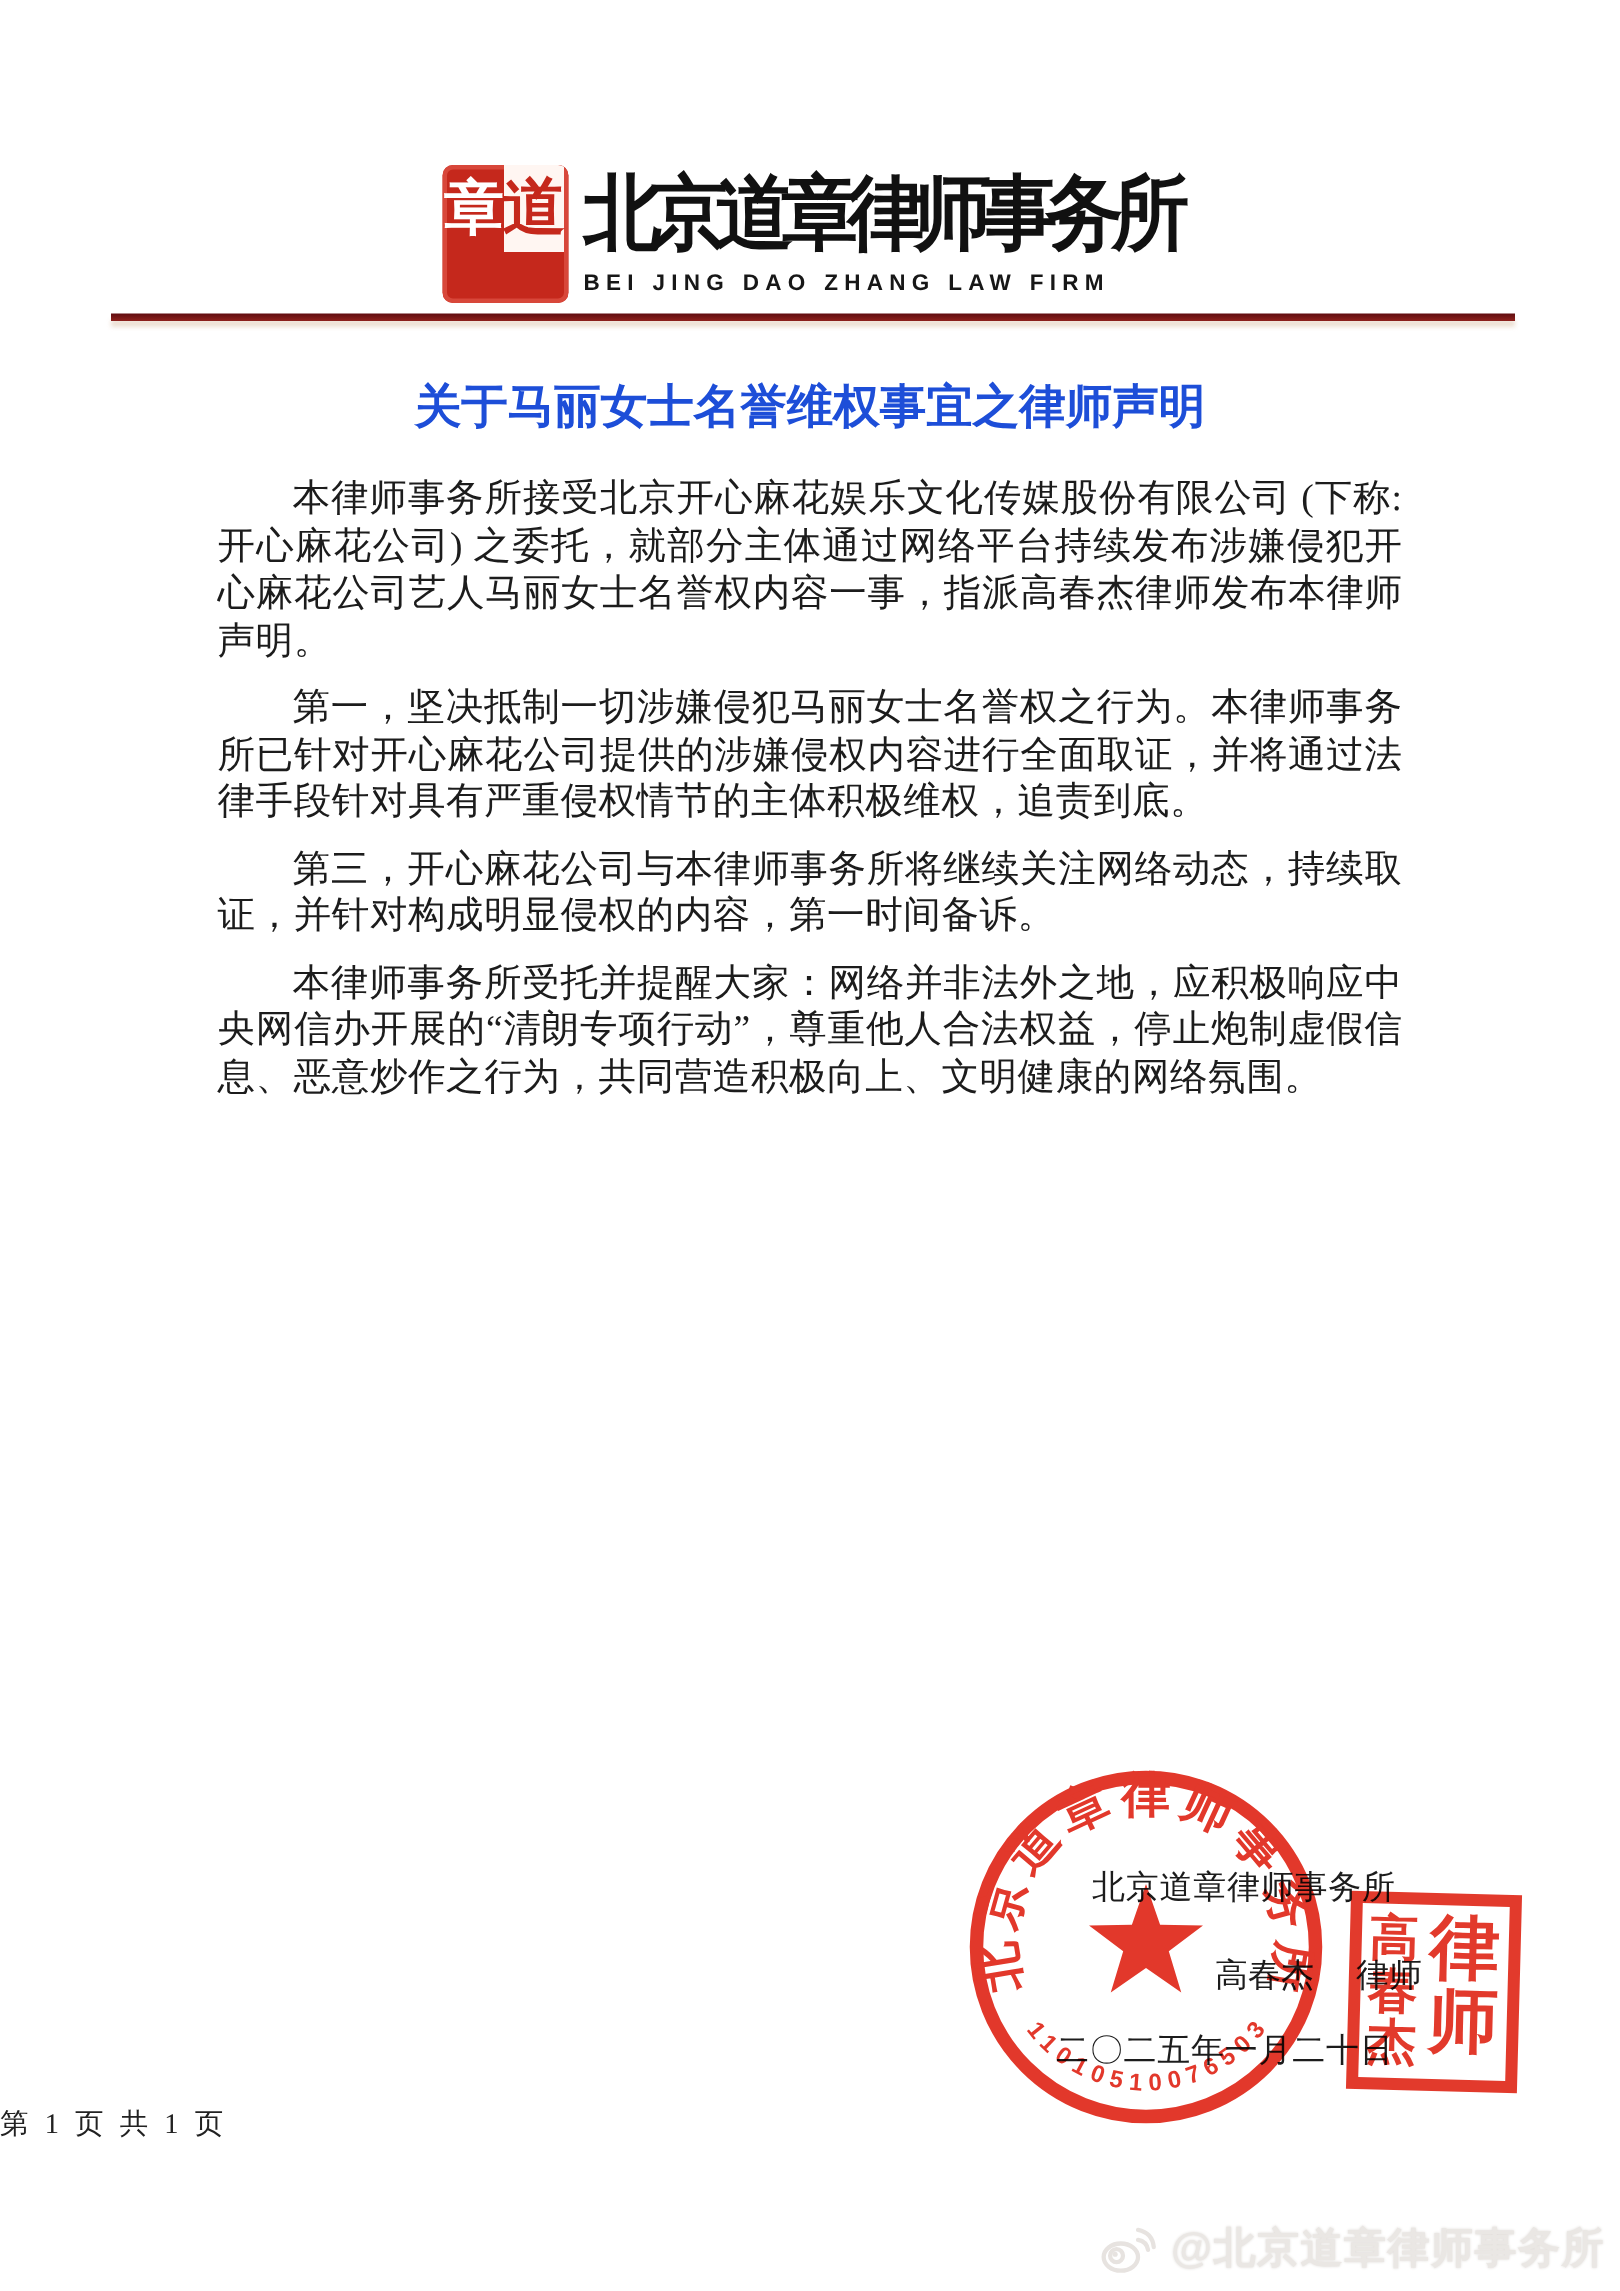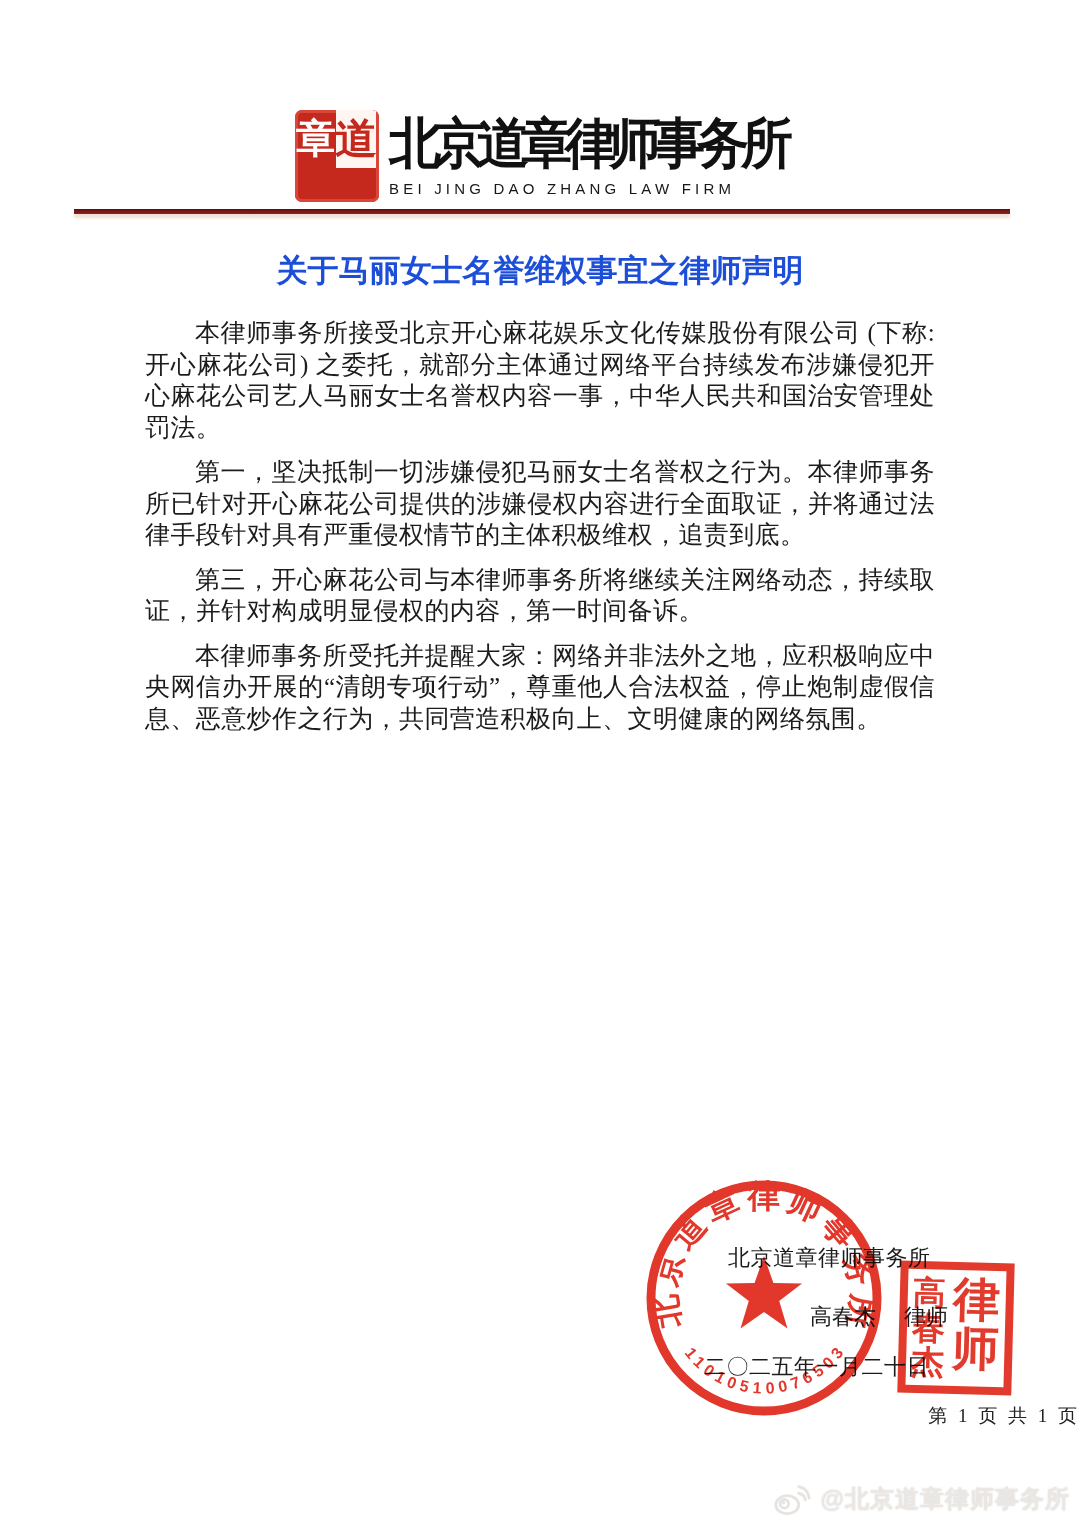--- a/index.html
+++ b/index.html
@@ -49,21 +49,21 @@
   .ls-sub span { display: block; }
   .name-block { padding-top: 8px; }
   .firm-cn {
     font-size: 52px; font-weight: bold; color: #111;
     letter-spacing: -8px; line-height: 1.0;
     transform: scaleY(1.05); white-space: nowrap;
   }
   .firm-en {
     margin-top: 10px;
     font-family: "Liberation Sans", sans-serif;
-    font-size: 15px; font-weight: normal; color: #171717;
+    font-size: 15px; font-weight: bold; color: #171717;
     letter-spacing: 4.2px; white-space: nowrap;
   }
   .head-rule {
     margin: 7px 70px 0 74px;
     height: 5px;
     background: linear-gradient(to bottom, #5f0d10, #8e211c);
     box-shadow: 0 4px 3px rgba(216, 186, 160, 0.45);
   }
 
   
@@ -112,28 +112,28 @@
   .sq-col {
     color: #e02b1c; font-weight: bold; text-align: center;
     width: 1.06em; line-height: 1.05; word-break: break-all;
   }
   .sq-col-left  { font-size: 33px; margin-top: 2px; }
   .sq-col-right { font-size: 47px; }
 
   
   .page-footer {
     position: absolute; top: 1403px; left: 0; width: 100%;
-    text-align: right; font-size: 19px; letter-spacing: 3px; color: #222;
+    text-align: left; font-size: 19px; letter-spacing: 3px; color: #222;
   }
   .watermark {
     position: absolute; top: 1478px; right: 10px;
     display: flex; align-items: center; gap: 8px;
     color: #eae7e4;
     font-family: "Liberation Sans", sans-serif;
-    font-size: 24px; font-weight: bold;
+    font-size: 28px; font-weight: bold;
     text-shadow: 0 0 2px #dcd8d4;
     letter-spacing: 1px;
   }
   .watermark svg { display: block; }
 </style>
 </head>
 <body>
 
 <div class="page">
 
@@ -151,21 +151,21 @@
     <div class="name-block">
       <div class="firm-cn">北京道章律师事务所</div>
       <div class="firm-en">BEI JING DAO ZHANG LAW FIRM</div>
     </div>
   </div>
   <div class="head-rule"></div>
 
   <div class="doc-title">关于马丽女士名誉维权事宜之律师声明</div>
 
   <div class="doc-body">
-    <p>本律师事务所接受北京开心麻花娱乐文化传媒股份有限公司 (下称: 开心麻花公司) 之委托，就部分主体通过网络平台持续发布涉嫌侵犯开心麻花公司艺人马丽女士名誉权内容一事，中华人民共和国治安管理处罚法。</p>
+    <p>本律师事务所接受北京开心麻花娱乐文化传媒股份有限公司 (下称: 开心麻花公司) 之委托，就部分主体通过网络平台持续发布涉嫌侵犯开心麻花公司艺人马丽女士名誉权内容一事，指派高春杰律师发布本律师声明。</p>
     <p>第一，坚决抵制一切涉嫌侵犯马丽女士名誉权之行为。本律师事务所已针对开心麻花公司提供的涉嫌侵权内容进行全面取证，并将通过法律手段针对具有严重侵权情节的主体积极维权，追责到底。</p>
     <p>第三，开心麻花公司与本律师事务所将继续关注网络动态，持续取证，并针对构成明显侵权的内容，第一时间备诉。</p>
     <p>本律师事务所受托并提醒大家：网络并非法外之地，应积极响应中央网信办开展的“清朗专项行动”，尊重他人合法权益，停止炮制虚假信息、恶意炒作之行为，共同营造积极向上、文明健康的网络氛围。</p>
   </div>
 
   <div class="sig-firm">北京道章律师事务所</div>
   <div class="sig-lawyer">
     <span>高春杰</span><span class="sig-title-gap">律师</span>
   </div>
   <div class="sig-date">二〇二五年一月二十日</div>

